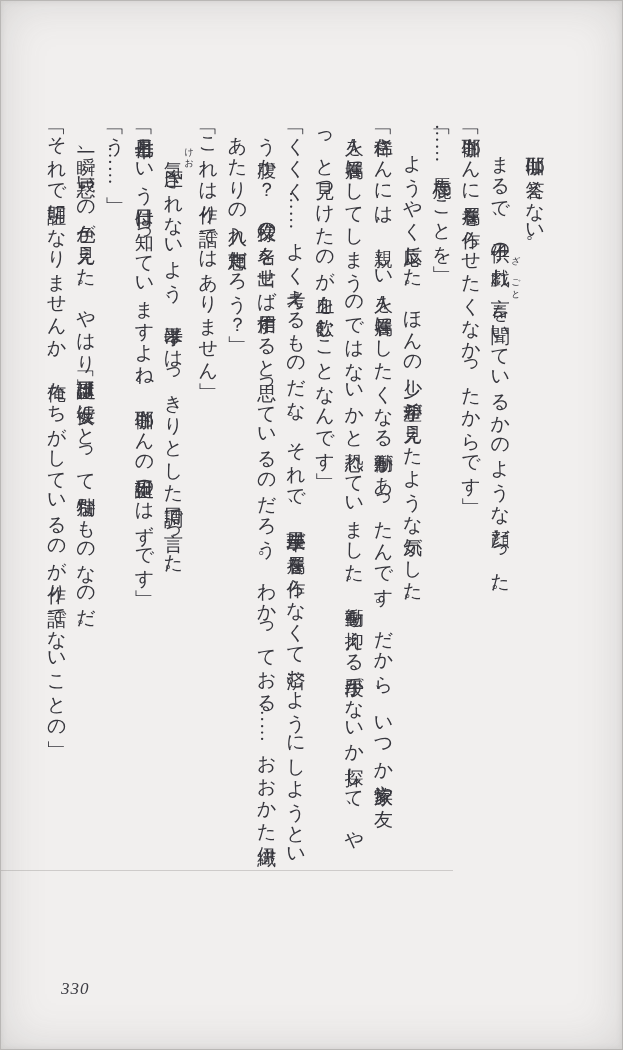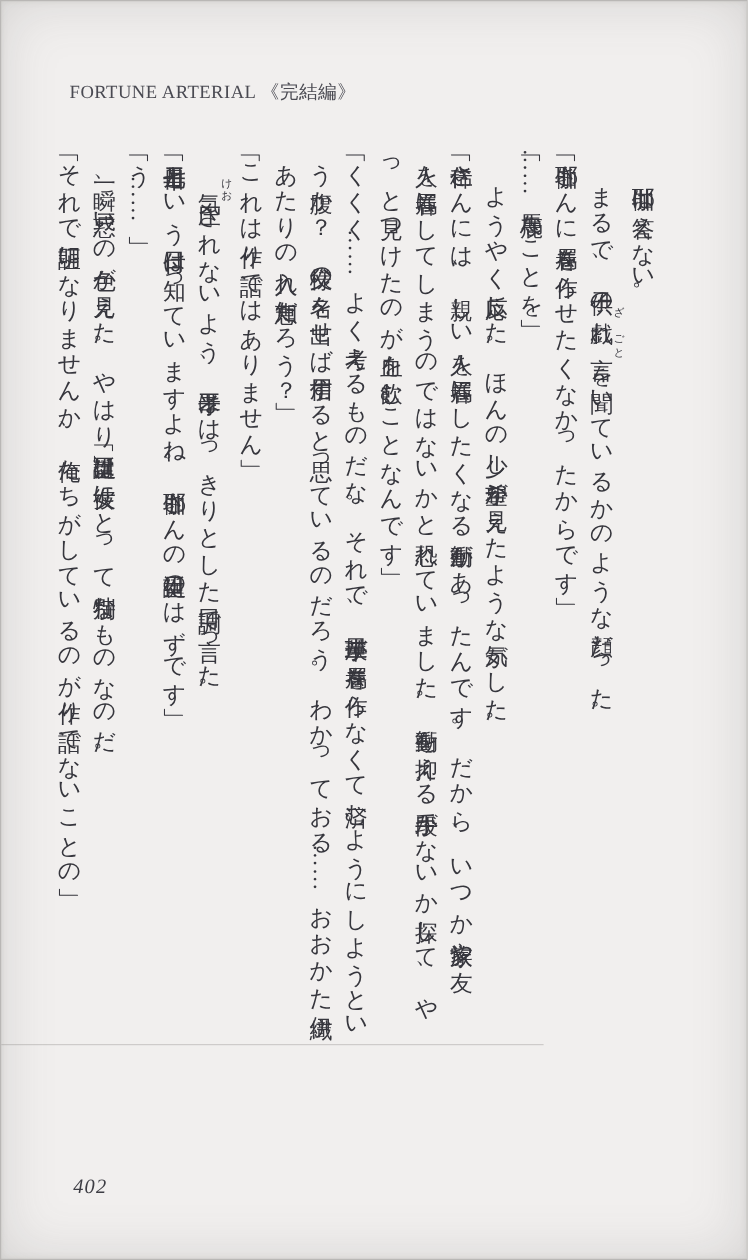--- a/index.html
+++ b/index.html
@@ -71,21 +71,20 @@
     font-style: italic;
     font-size: 17px;
     letter-spacing: 1px;
     color: #3d3d44;
   }
 </style>
 </head>
 <body>
 
 <div class="page">
-  <div class="running-header">FORTUNE ARTERIAL 《完結編》</div>
 
   <div class="text-block">
       <p class="line indent">伽耶は答えない。</p>
       <p class="line indent">まるで、子供の<ruby>戯<rt>ざ</rt></ruby>れ<ruby>言<rt>ごと</rt></ruby>を聞いているかのような顔だった。</p>
       <p class="line">「伽耶さんに眷属を作らせたくなかったからです」</p>
       <p class="line">「……馬鹿なことを」</p>
       <p class="line indent">ようやく反応した。ほんの少し希望が見えたような気がした。</p>
       <p class="line">「稀仁さんには、親しい人を眷属にしたくなる衝動があったんです。だから、いつか家族や友</p>
       <p class="line">人を眷属にしてしまうのではないかと恐れていました。衝動を抑える手段がないか探して、や</p>
       <p class="line">っと見つけたのが血を飲むことなんです」</p>
@@ -95,14 +94,14 @@
       <p class="line">「これは作り話ではありません」</p>
       <p class="line indent"><ruby>気<rt>け</rt></ruby><ruby>圧<rt>お</rt></ruby>されないよう、孝平ははっきりとした口調で言った。</p>
       <p class="line">「七月十二日という日付は知っていますよね。伽耶さんの誕生日のはずです」</p>
       <p class="line">「う……」</p>
       <p class="line indent">一瞬、戸惑いの色が見えた。やはり「誕生日」は彼女にとって特別なものなのだ。</p>
       <p class="line">「それで証明になりませんか、俺たちがしているのが作り話でないことの」</p>
     </div>
 
   <div class="scan-artifact"></div>
 
-  <div class="page-number">402</div>
+  <div class="page-number">330</div>
 </div>
 
 </body></html>

